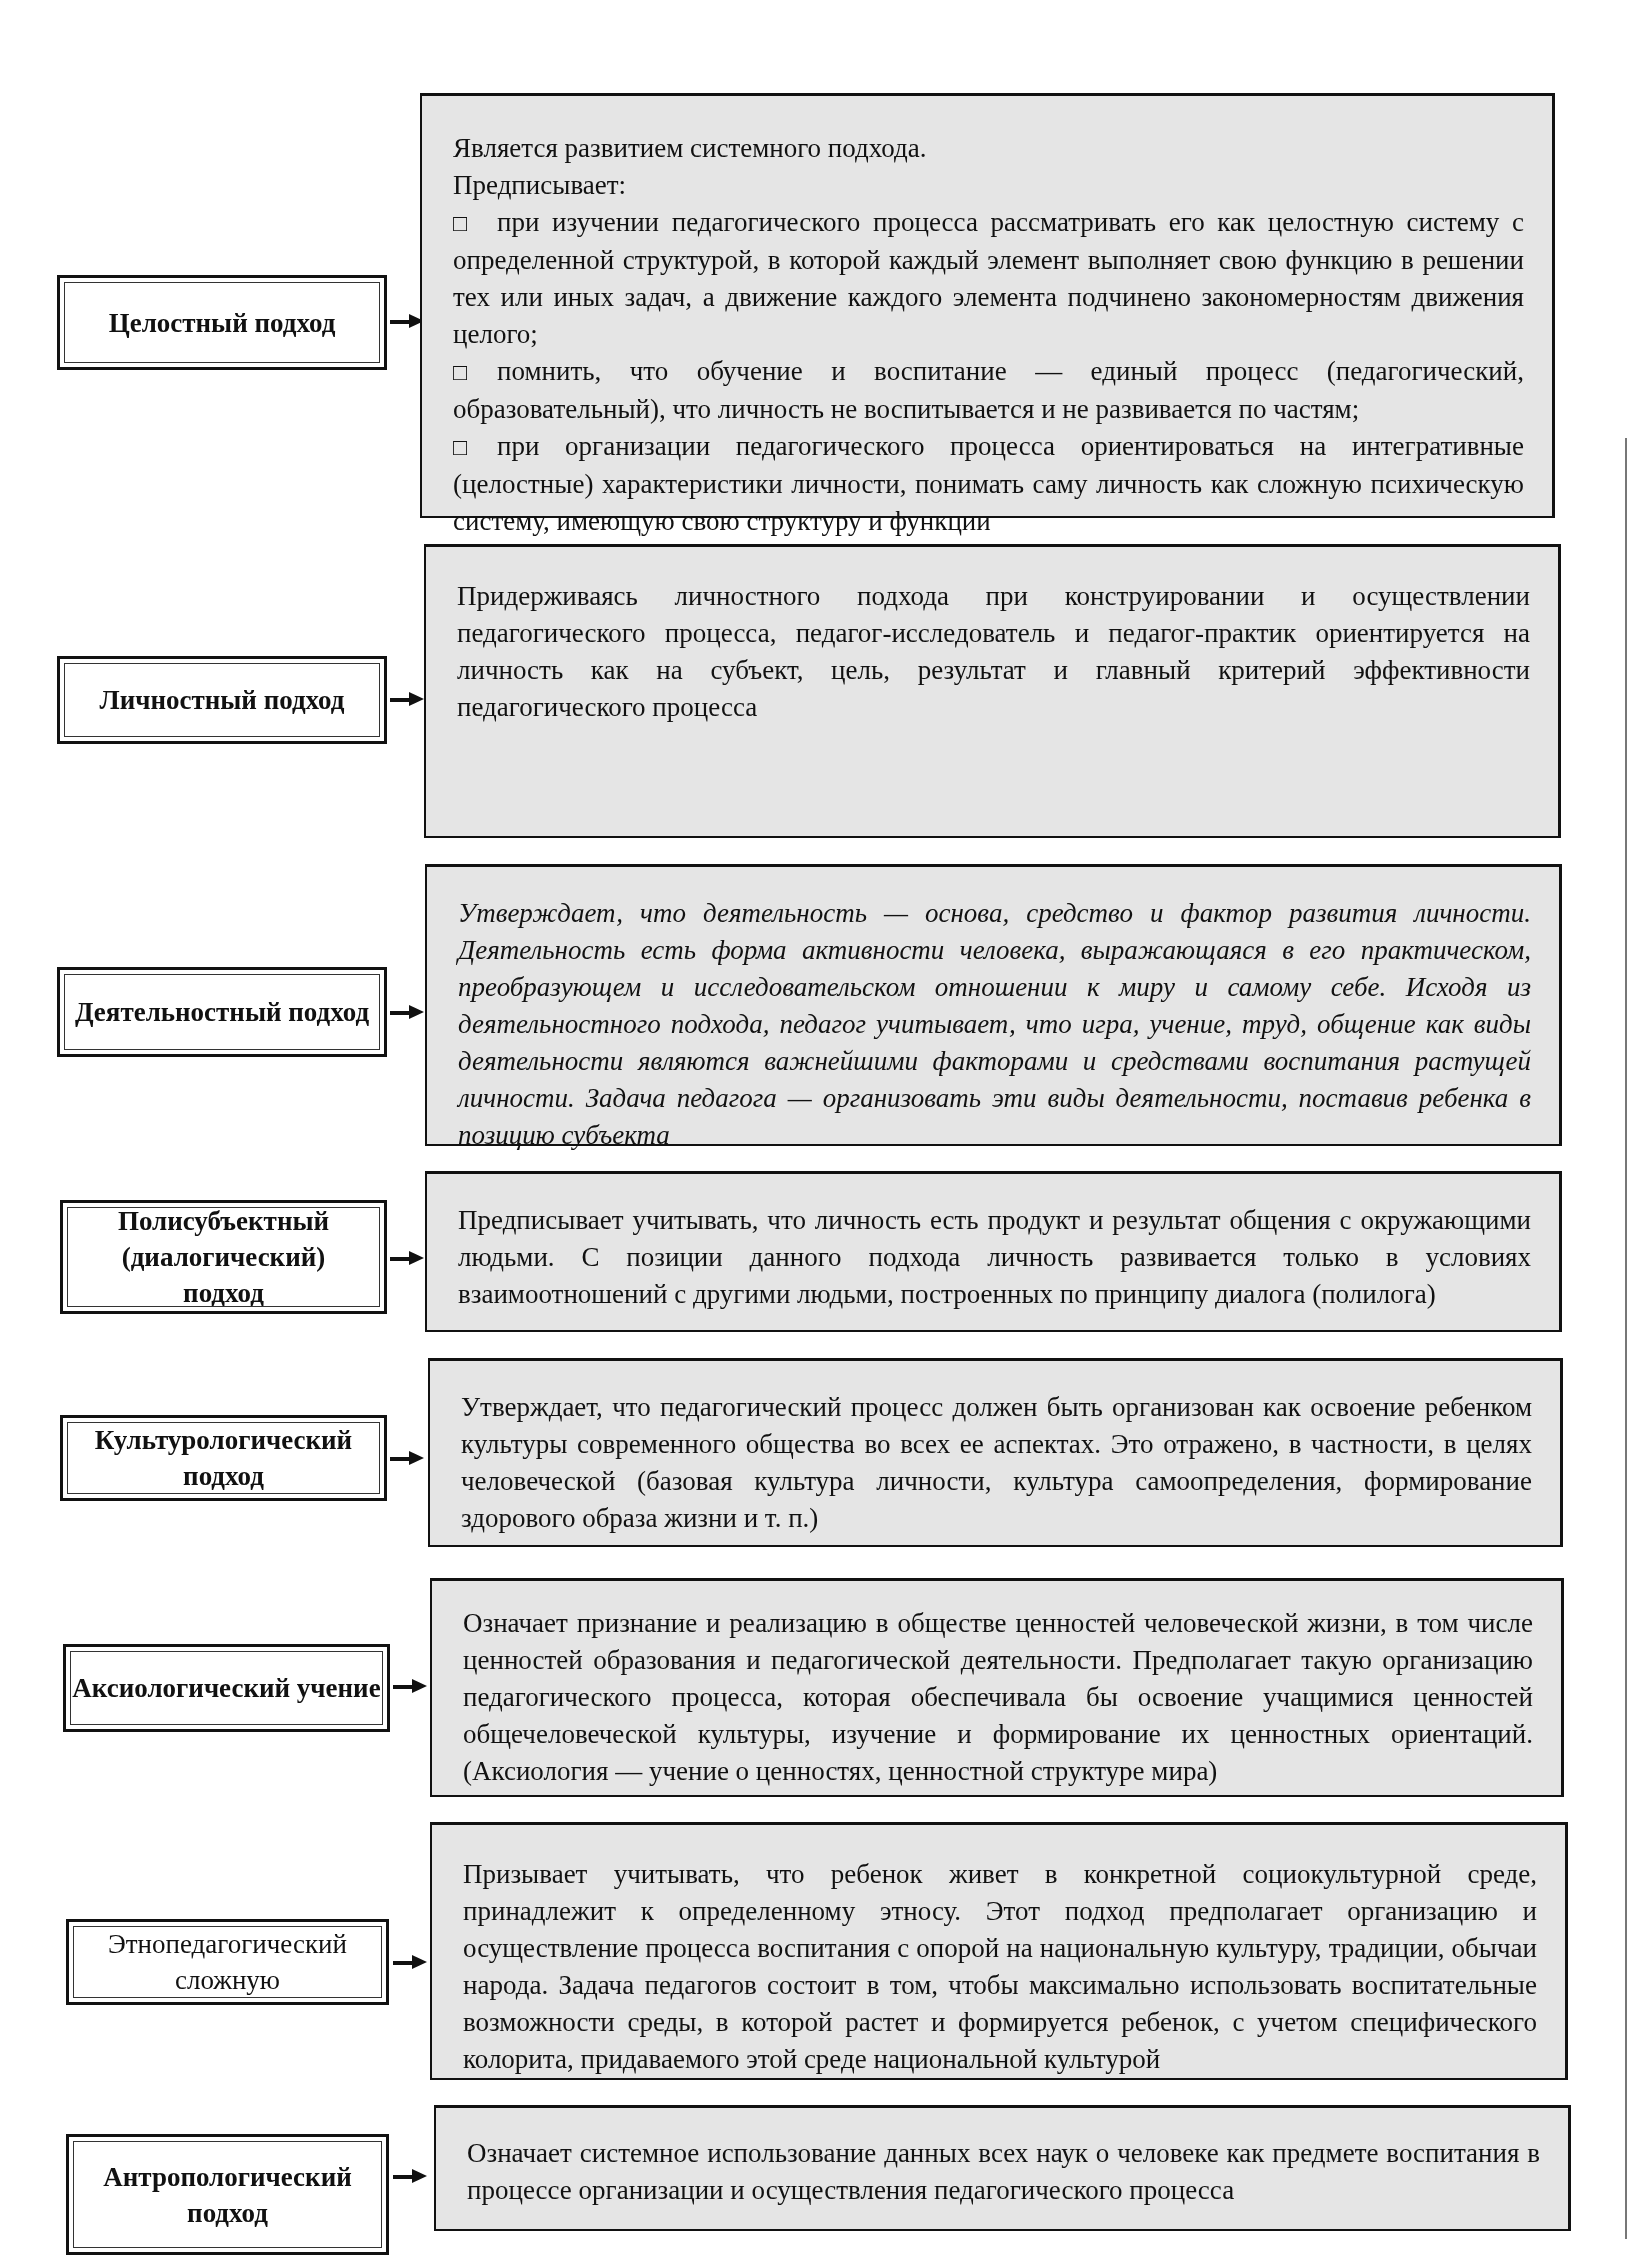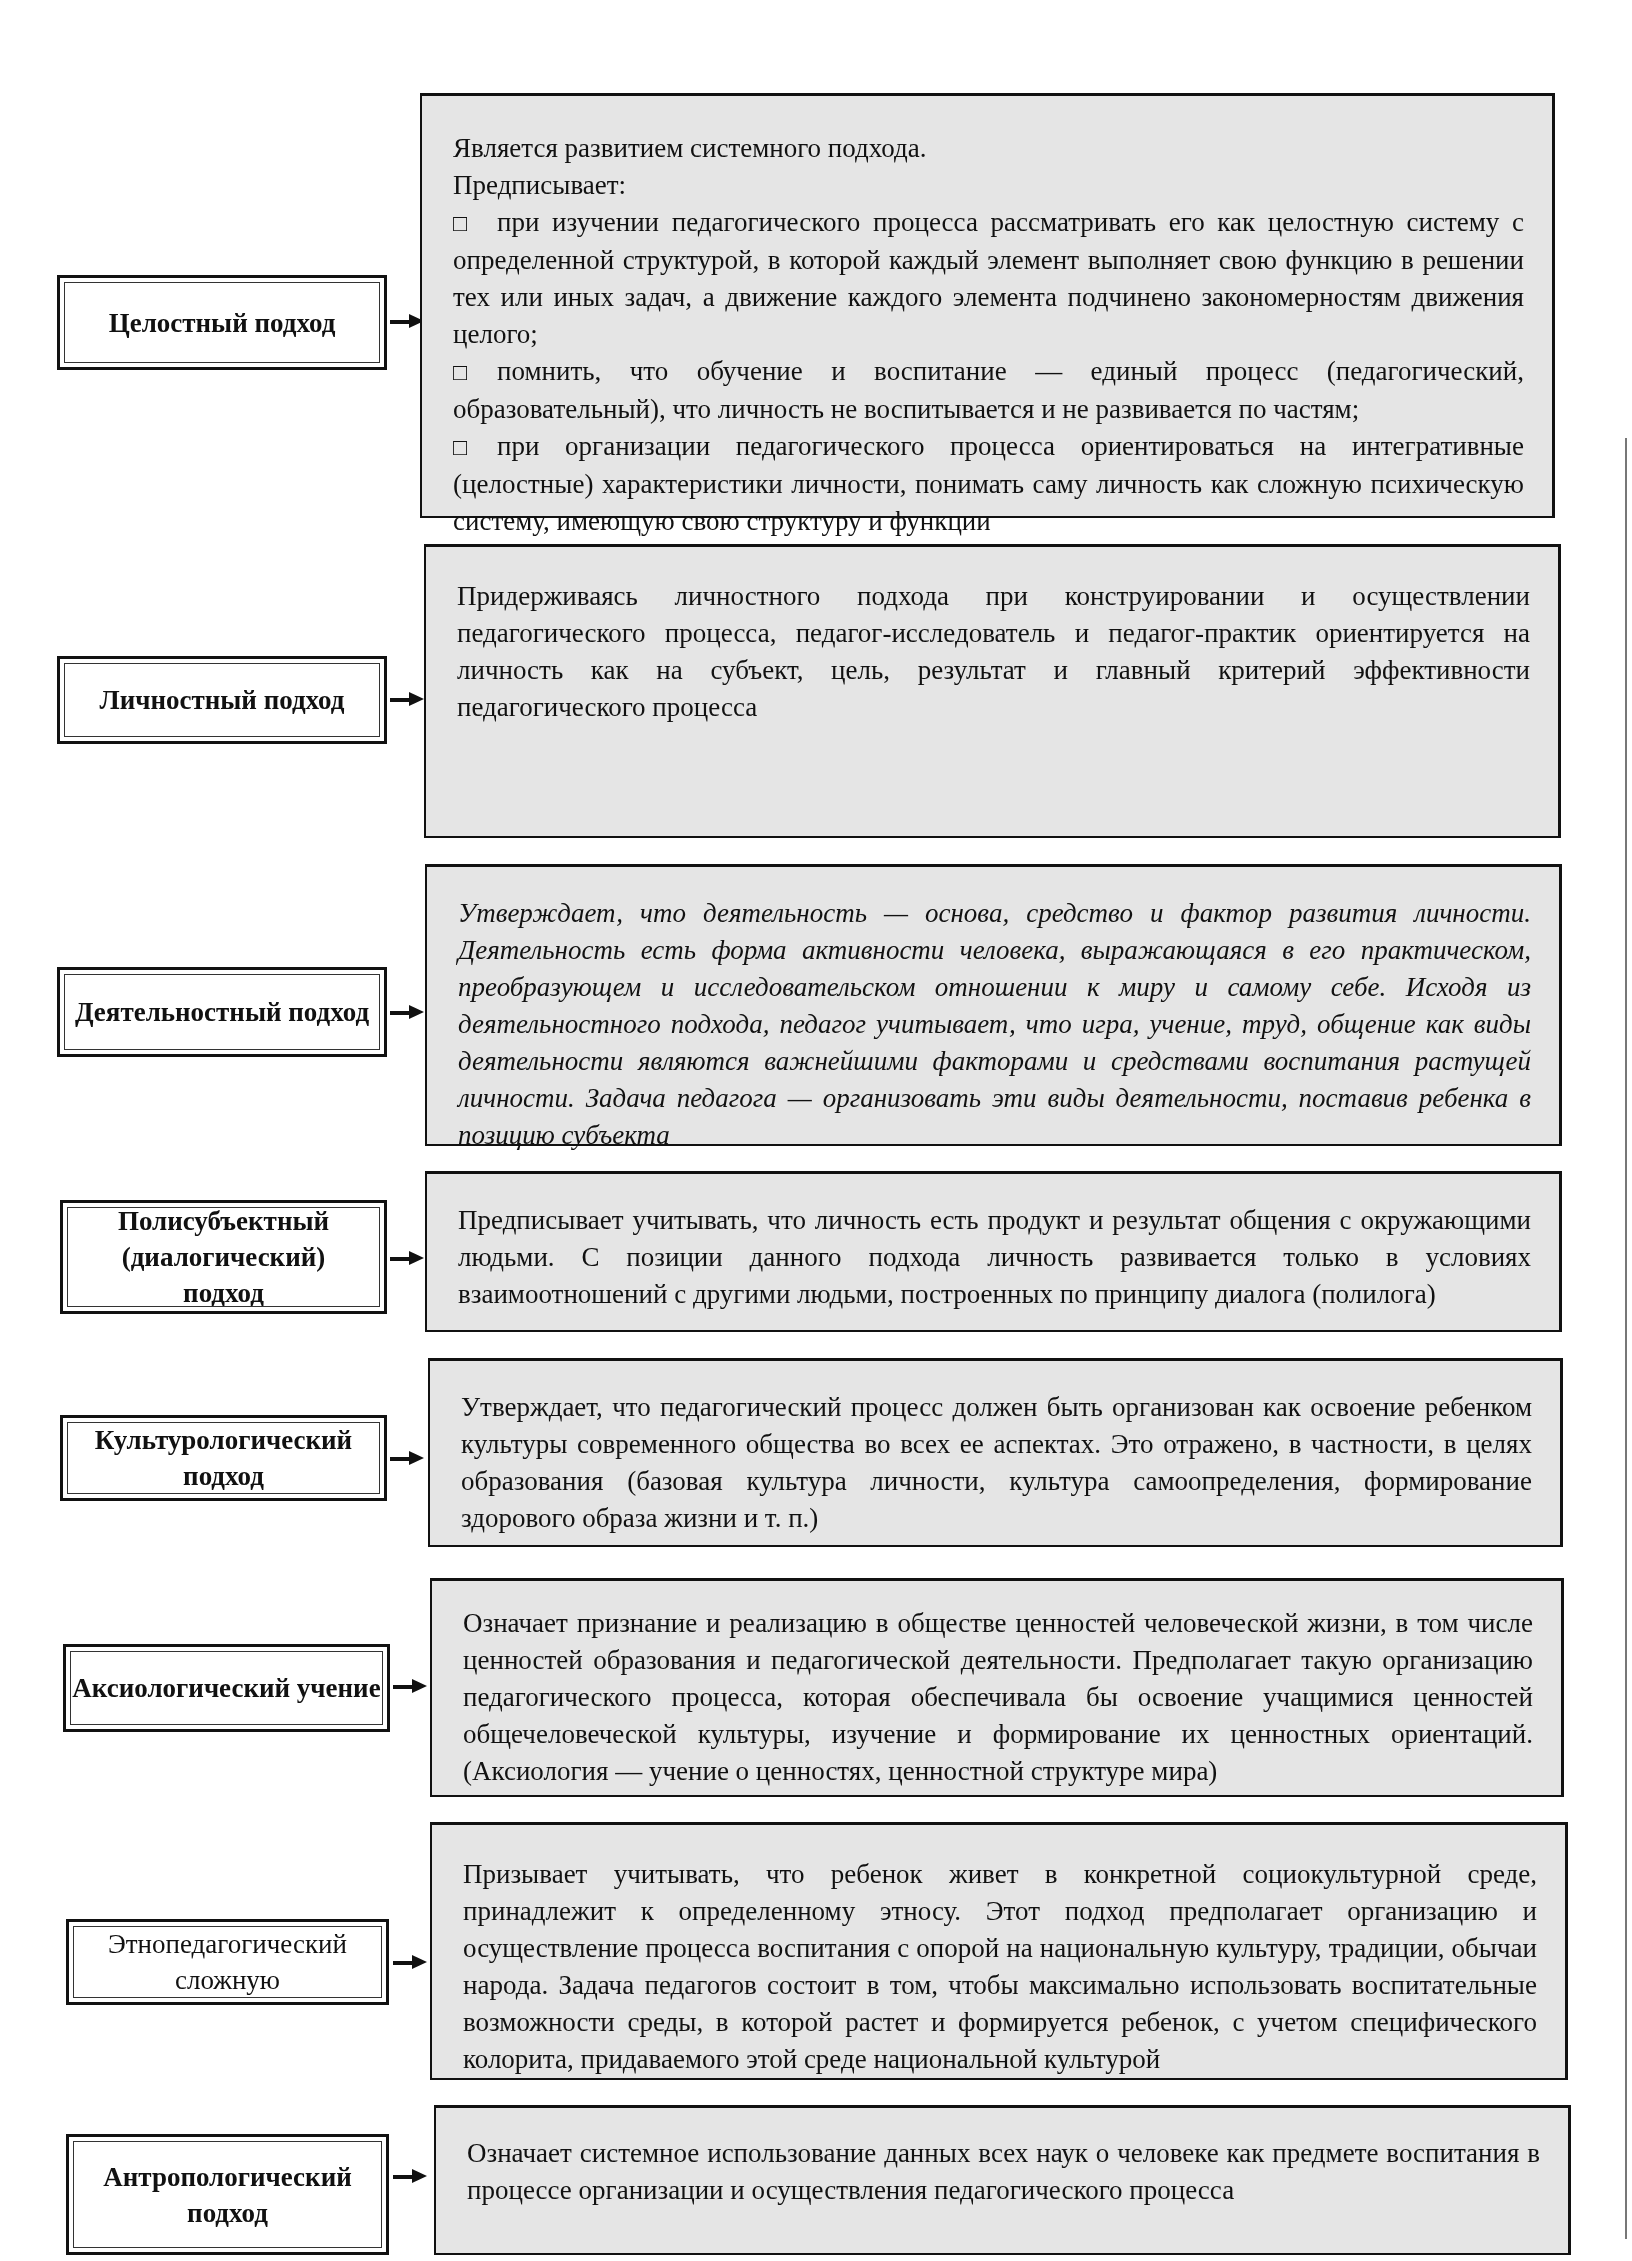--- a/index.html
+++ b/index.html
@@ -59,21 +59,21 @@
 <div class="arrow" style="left:390px;top:1251px;"></div>
 <div class="desc" style="left:425px;top:1171px;width:1137px;height:161px;padding-top:28px;">
   <p>Предписывает учитывать, что личность есть продукт и результат общения с окружающими людьми. С позиции данного подхода личность развивается только в условиях взаимоотношений с другими людьми, построенных по принципу диалога (полилога)</p>
 </div>
 
 <div class="label" style="left:60px;top:1415px;width:327px;height:86px;">
   <span>Культурологический подход</span>
 </div>
 <div class="arrow" style="left:390px;top:1451px;"></div>
 <div class="desc" style="left:428px;top:1358px;width:1135px;height:189px;padding-top:28px;">
-  <p>Утверждает, что педагогический процесс должен быть организован как освоение ребенком культуры современного общества во всех ее аспектах. Это отражено, в частности, в целях образования (базовая культура личности, культура самоопределения, формирование здорового образа жизни и т. п.)</p>
+  <p>Утверждает, что педагогический процесс должен быть организован как освоение ребенком культуры современного общества во всех ее аспектах. Это отражено, в частности, в целях человеческой (базовая культура личности, культура самоопределения, формирование здорового образа жизни и т. п.)</p>
 </div>
 
 <div class="label" style="left:63px;top:1644px;width:327px;height:88px;">
   <span>Аксиологический учение</span>
 </div>
 <div class="arrow" style="left:393px;top:1679px;"></div>
 <div class="desc" style="left:430px;top:1578px;width:1134px;height:219px;padding-top:23.5px;">
   <p>Означает признание и реализацию в обществе ценностей человеческой жизни, в том числе ценностей образования и педагогической деятельности. Предполагает такую организацию педагогического процесса, которая обеспечивала бы освоение учащимися ценностей общечеловеческой культуры, изучение и формирование их ценностных ориентаций. (Аксиология — учение о ценностях, ценностной структуре мира)</p>
 </div>
 
@@ -82,16 +82,16 @@
 </div>
 <div class="arrow" style="left:393px;top:1955px;"></div>
 <div class="desc" style="left:430px;top:1822px;width:1138px;height:258px;padding-top:31px;">
   <p>Призывает учитывать, что ребенок живет в конкретной социокультурной среде, принадлежит к определенному этносу. Этот подход предполагает организацию и осуществление процесса воспитания с опорой на национальную культуру, традиции, обычаи народа. Задача педагогов состоит в том, чтобы максимально использовать воспитательные возможности среды, в которой растет и формируется ребенок, с учетом специфического колорита, придаваемого этой среде национальной культурой</p>
 </div>
 
 <div class="label" style="left:66px;top:2134px;width:323px;height:121px;">
   <span>Антропологический подход</span>
 </div>
 <div class="arrow" style="left:393px;top:2169px;"></div>
-<div class="desc" style="left:434px;top:2105px;width:1137px;height:150px;padding-top:27px;">
+<div class="desc" style="left:434px;top:2105px;width:1137px;height:126px;padding-top:27px;">
   <p>Означает системное использование данных всех наук о человеке как предмете воспитания в процессе организации и осуществления педагогического процесса</p>
 </div>
 
 
 </body></html>

